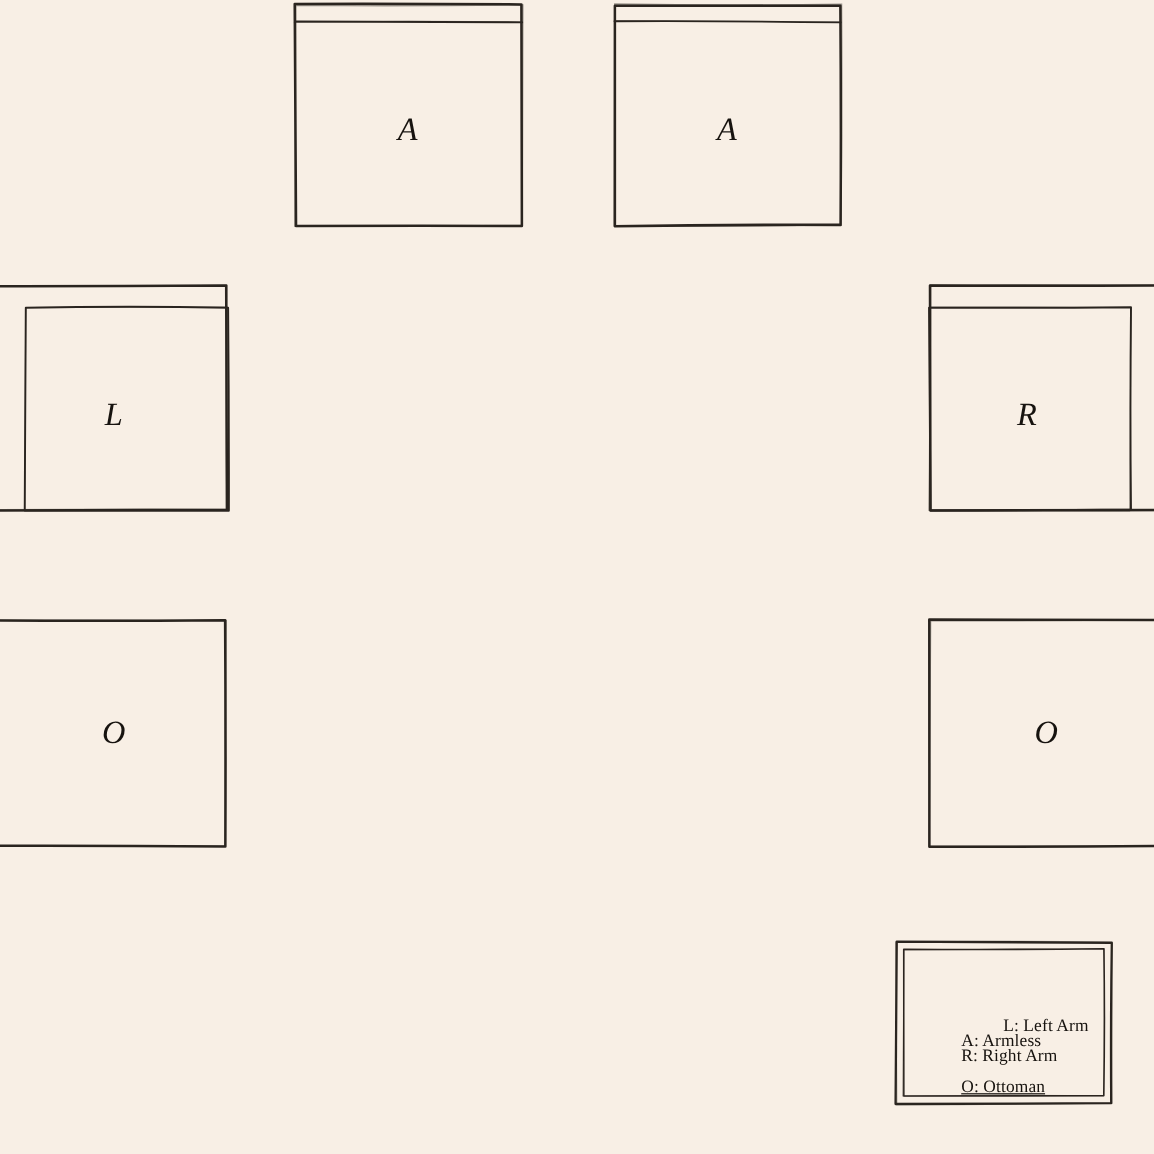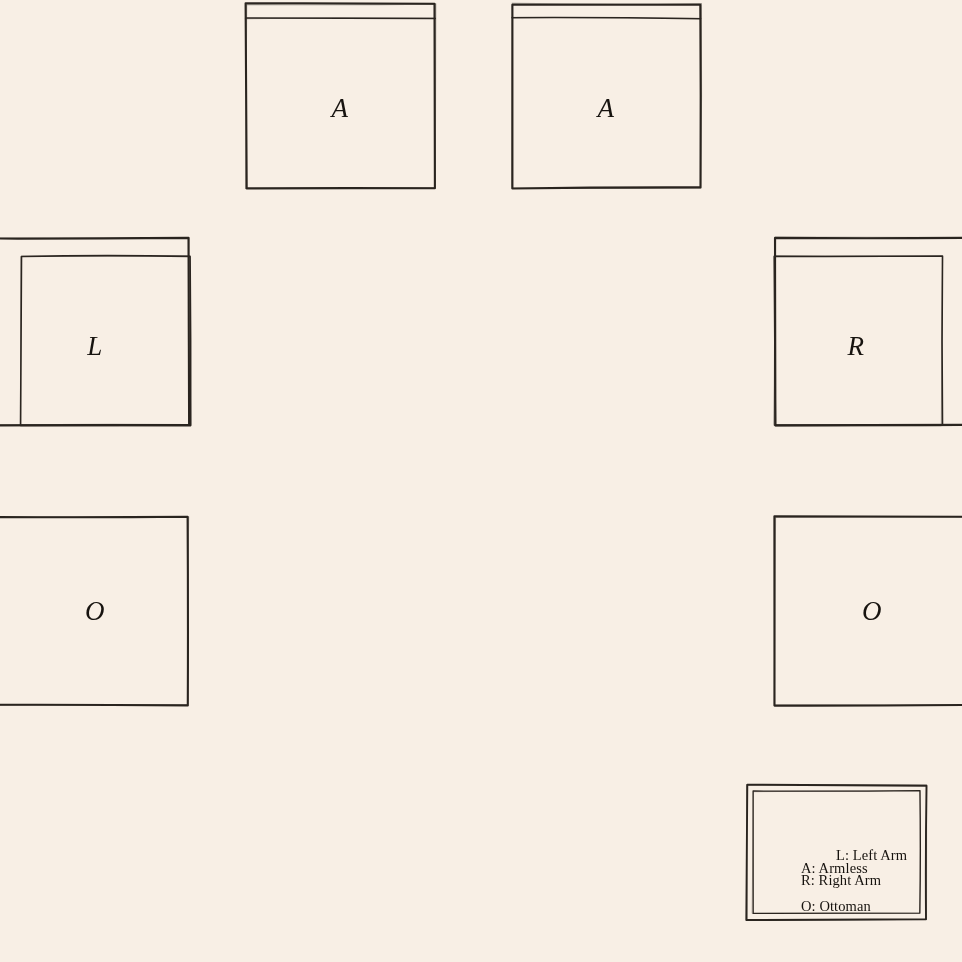--- a/index.html
+++ b/index.html
@@ -99,15 +99,15 @@
       <div class="module-label" style="left: 606px; top: 108px;">A</div>
       <div class="module-label" style="left: 95px; top: 346px;">L</div>
       <div class="module-label" style="left: 856px; top: 346px;">R</div>
       <div class="module-label" style="left: 95px; top: 611px;">O</div>
       <div class="module-label" style="left: 872px; top: 611px;">O</div>
     </div>
   <div id="legend-layer">
       <div class="legend-text" style="left: 801px; top: 860px;">A: Armless</div>
       <div class="legend-text" style="left: 836px; top: 846.5px;">L: Left Arm</div>
       <div class="legend-text" style="left: 801px; top: 872px; text-align: center;">R: Right Arm</div>
-      <div class="legend-text" style="left: 801px; top: 897.5px;">O: Ottoman</div>
+      <div class="legend-text" style="left: 801px; top: 897.5px; text-decoration: underline;">O: Ottoman</div>
     </div>
 </div>
 
 </body></html>

